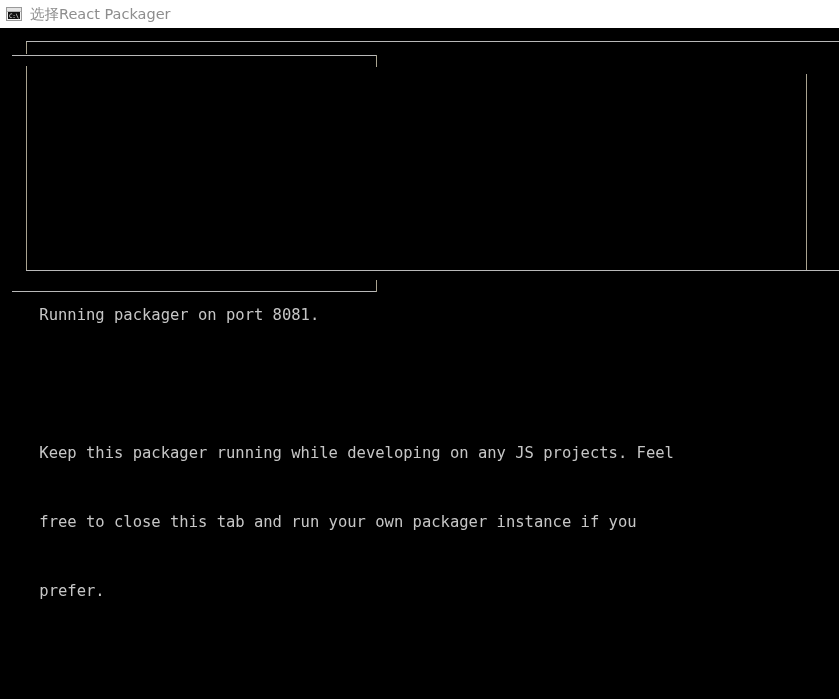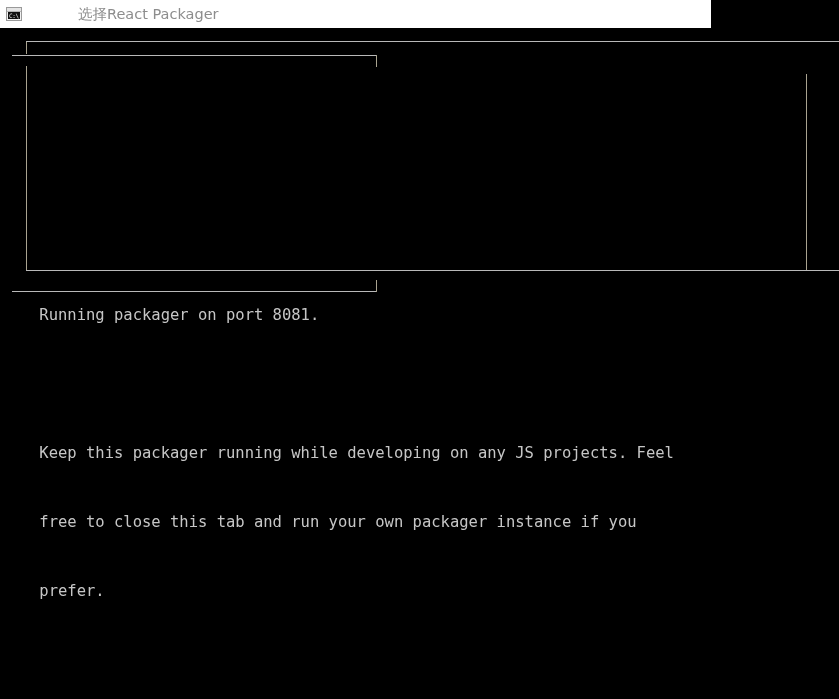--- a/index.html
+++ b/index.html
@@ -11,28 +11,27 @@
     width: 839px;
     height: 699px;
     overflow: hidden;
     font-family: "DejaVu Sans Mono", "Liberation Mono", monospace;
   }
 
   
   #titlebar {
     position: absolute;
     left: 0; top: 0;
-    width: 711px;
+    width: 839px;
     height: 28px;
     background: #ffffff;
     display: flex;
     align-items: center;
     box-sizing: border-box;
     padding-left: 6px;
-    gap: 48px;
   }
   #app-icon {
     width: 16px; height: 14px;
     position: relative;
     flex: 0 0 auto;
     background: #f2f2f2;
     border: 1px solid #9a9a9a;
     box-sizing: border-box;
     margin-right: 8px;
   }

